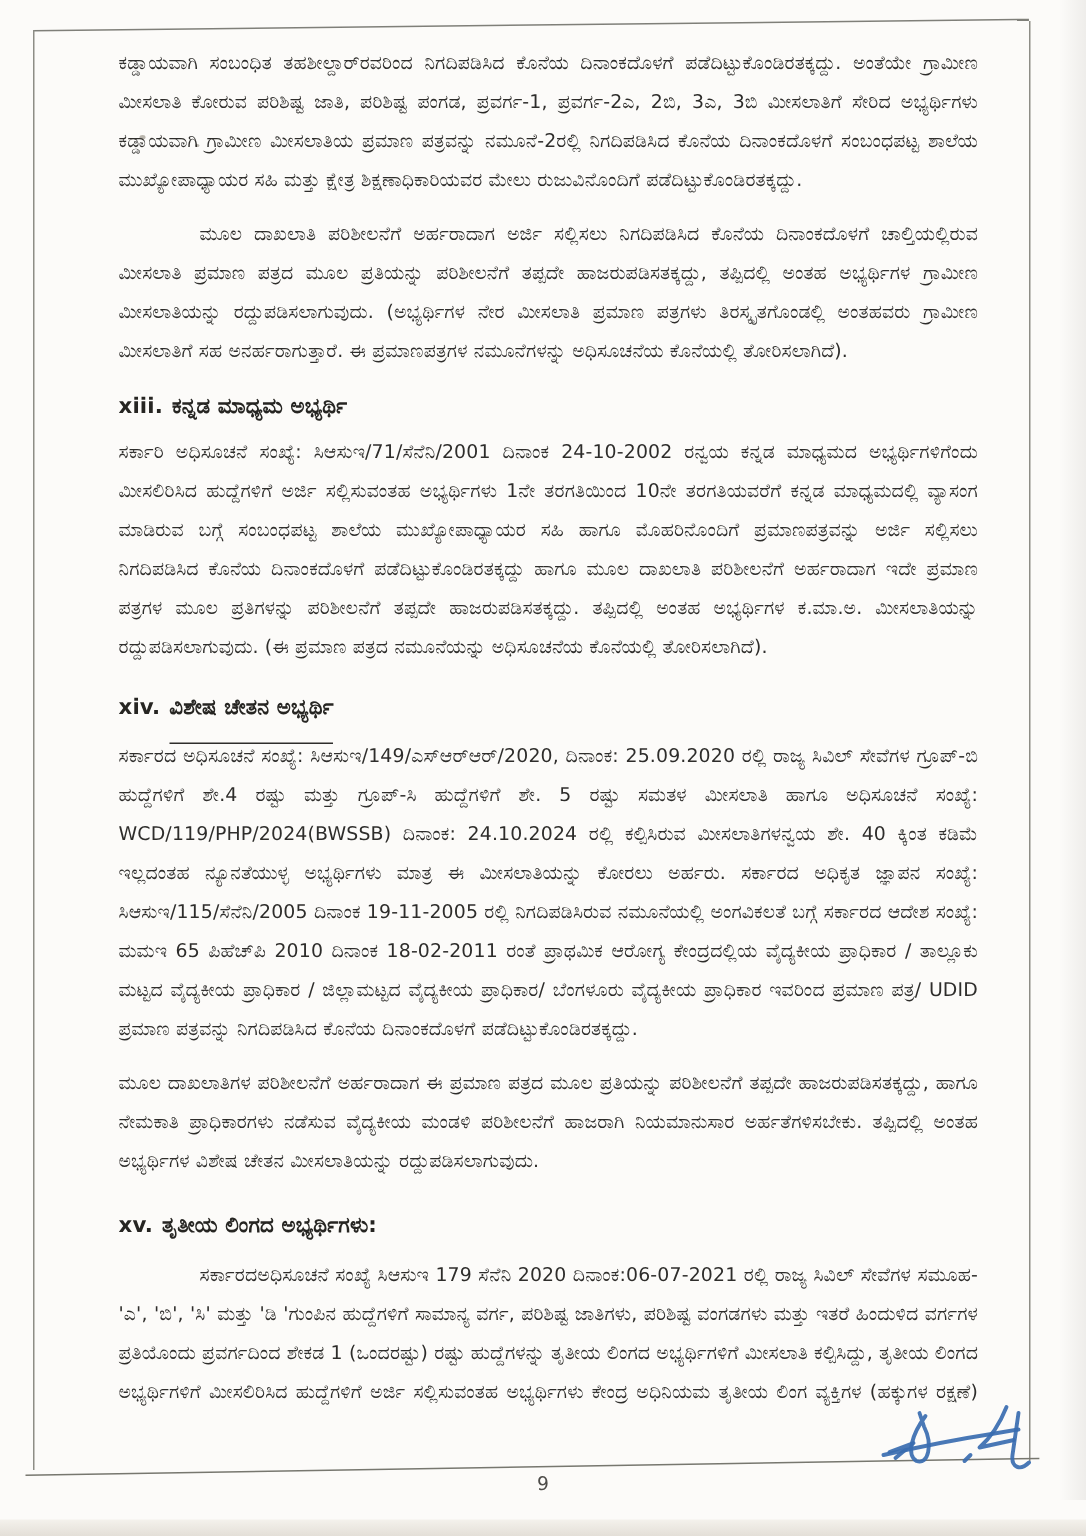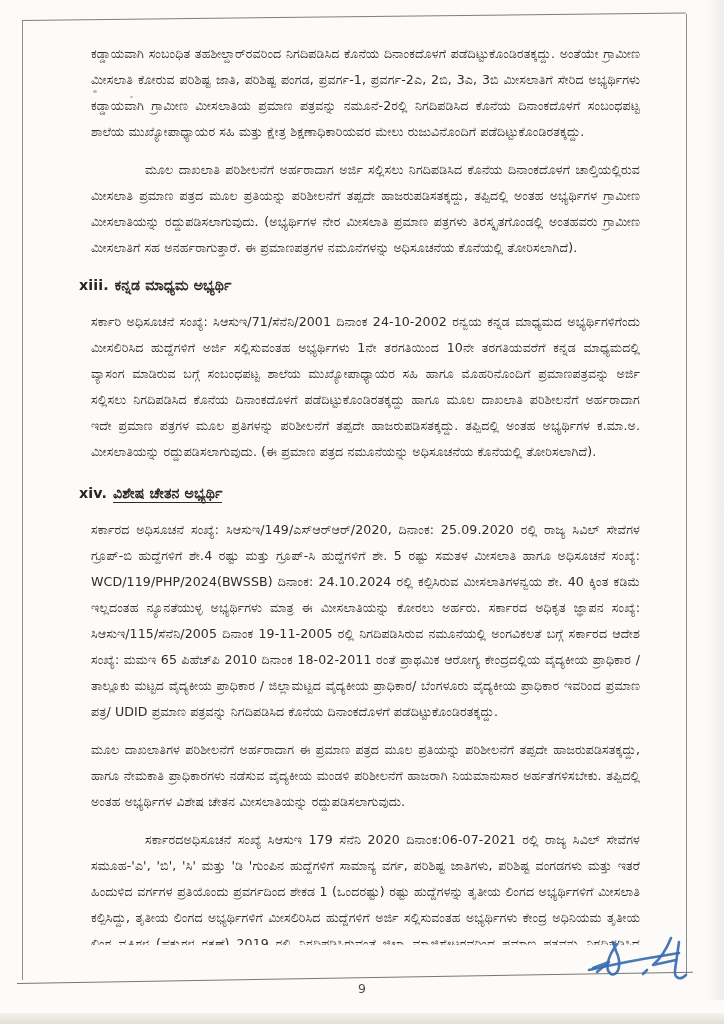--- a/index.html
+++ b/index.html
@@ -22,31 +22,31 @@
   .speck{position:absolute;background:#b9b5ad;border-radius:50%;}
   .speck.s1{left:93px;top:90px;width:4px;height:3px;}
   .speck.s2{left:130px;top:96px;width:3px;height:2px;}
 
   .content{
     position:absolute;left:79px;top:29px;width:573px;height:916px;overflow:hidden;
     color:#2e2d2b;font-size:12.6px;line-height:26px;text-align:justify;
     font-family:"DejaVu Sans","Liberation Sans",sans-serif;
     letter-spacing:.1px;
   }
-  .content p{margin:12px;}
+  .content p{margin:0;}
   .indent{text-indent:54px;}
   .para-gap{margin-top:10px !important;}
   h3.sec{
     margin:0;font-size:14.2px;font-weight:bold;color:#262522;
     text-align:left;line-height:24px;
   }
   h3.h13{margin-top:12px;margin-bottom:5px;}
   h3.h14{margin-top:16px;margin-bottom:7px;}
   h3.h15{margin-top:18px;margin-bottom:8px;}
-  .u{border-bottom:1.6px solid #2e2d2b;padding-bottom:1px;}
+  .u{border-bottom:1.6px solid #2e2d2b;padding-bottom:15px;}
   .num{margin-right:6px;}
 
   .page-number{
     position:absolute;left:0;top:981px;width:724px;text-align:center;
     font-size:12.5px;color:#4d4c49;font-family:"DejaVu Sans",sans-serif;
   }
   .signature{position:absolute;left:583px;top:930px;width:120px;height:60px;}
   .signature path{fill:none;stroke-width:2.6;stroke-linecap:round;stroke-linejoin:round;opacity:.92;}
 </style>
 </head>
@@ -68,20 +68,21 @@
 
     <p class="indent para-gap">ಮೂಲ ದಾಖಲಾತಿ ಪರಿಶೀಲನೆಗೆ ಅರ್ಹರಾದಾಗ ಅರ್ಜಿ ಸಲ್ಲಿಸಲು ನಿಗದಿಪಡಿಸಿದ ಕೊನೆಯ ದಿನಾಂಕದೊಳಗೆ ಚಾಲ್ತಿಯಲ್ಲಿರುವ ಮೀಸಲಾತಿ ಪ್ರಮಾಣ ಪತ್ರದ ಮೂಲ ಪ್ರತಿಯನ್ನು ಪರಿಶೀಲನೆಗೆ ತಪ್ಪದೇ ಹಾಜರುಪಡಿಸತಕ್ಕದ್ದು, ತಪ್ಪಿದಲ್ಲಿ ಅಂತಹ ಅಭ್ಯರ್ಥಿಗಳ ಗ್ರಾಮೀಣ ಮೀಸಲಾತಿಯನ್ನು ರದ್ದುಪಡಿಸಲಾಗುವುದು. (ಅಭ್ಯರ್ಥಿಗಳ ನೇರ ಮೀಸಲಾತಿ ಪ್ರಮಾಣ ಪತ್ರಗಳು ತಿರಸ್ಕೃತಗೊಂಡಲ್ಲಿ ಅಂತಹವರು ಗ್ರಾಮೀಣ ಮೀಸಲಾತಿಗೆ ಸಹ ಅನರ್ಹರಾಗುತ್ತಾರೆ. ಈ ಪ್ರಮಾಣಪತ್ರಗಳ ನಮೂನೆಗಳನ್ನು ಅಧಿಸೂಚನೆಯ ಕೊನೆಯಲ್ಲಿ ತೋರಿಸಲಾಗಿದೆ).</p>
 
     <h3 class="sec h13"><span class="num">xiii.</span><span>ಕನ್ನಡ ಮಾಧ್ಯಮ ಅಭ್ಯರ್ಥಿ</span></h3>
     <p>ಸರ್ಕಾರಿ ಅಧಿಸೂಚನೆ ಸಂಖ್ಯೆ: ಸಿಆಸುಇ/71/ಸೆನೆನಿ/2001 ದಿನಾಂಕ 24-10-2002 ರನ್ವಯ ಕನ್ನಡ ಮಾಧ್ಯಮದ ಅಭ್ಯರ್ಥಿಗಳಿಗೆಂದು ಮೀಸಲಿರಿಸಿದ ಹುದ್ದೆಗಳಿಗೆ ಅರ್ಜಿ ಸಲ್ಲಿಸುವಂತಹ ಅಭ್ಯರ್ಥಿಗಳು 1ನೇ ತರಗತಿಯಿಂದ 10ನೇ ತರಗತಿಯವರೆಗೆ ಕನ್ನಡ ಮಾಧ್ಯಮದಲ್ಲಿ ವ್ಯಾಸಂಗ ಮಾಡಿರುವ ಬಗ್ಗೆ ಸಂಬಂಧಪಟ್ಟ ಶಾಲೆಯ ಮುಖ್ಯೋಪಾಧ್ಯಾಯರ ಸಹಿ ಹಾಗೂ ಮೊಹರಿನೊಂದಿಗೆ ಪ್ರಮಾಣಪತ್ರವನ್ನು ಅರ್ಜಿ ಸಲ್ಲಿಸಲು ನಿಗದಿಪಡಿಸಿದ ಕೊನೆಯ ದಿನಾಂಕದೊಳಗೆ ಪಡೆದಿಟ್ಟುಕೊಂಡಿರತಕ್ಕದ್ದು ಹಾಗೂ ಮೂಲ ದಾಖಲಾತಿ ಪರಿಶೀಲನೆಗೆ ಅರ್ಹರಾದಾಗ ಇದೇ ಪ್ರಮಾಣ ಪತ್ರಗಳ ಮೂಲ ಪ್ರತಿಗಳನ್ನು ಪರಿಶೀಲನೆಗೆ ತಪ್ಪದೇ ಹಾಜರುಪಡಿಸತಕ್ಕದ್ದು. ತಪ್ಪಿದಲ್ಲಿ ಅಂತಹ ಅಭ್ಯರ್ಥಿಗಳ ಕ.ಮಾ.ಅ. ಮೀಸಲಾತಿಯನ್ನು ರದ್ದುಪಡಿಸಲಾಗುವುದು. (ಈ ಪ್ರಮಾಣ ಪತ್ರದ ನಮೂನೆಯನ್ನು ಅಧಿಸೂಚನೆಯ ಕೊನೆಯಲ್ಲಿ ತೋರಿಸಲಾಗಿದೆ).</p>
 
     <h3 class="sec h14"><span class="num">xiv.</span><span class="u">ವಿಶೇಷ ಚೇತನ ಅಭ್ಯರ್ಥಿ</span></h3>
     <p>ಸರ್ಕಾರದ ಅಧಿಸೂಚನೆ ಸಂಖ್ಯೆ: ಸಿಆಸುಇ/149/ಎಸ್‌ಆರ್‌ಆರ್‌/2020, ದಿನಾಂಕ: 25.09.2020 ರಲ್ಲಿ ರಾಜ್ಯ ಸಿವಿಲ್ ಸೇವೆಗಳ ಗ್ರೂಪ್-ಬಿ ಹುದ್ದೆಗಳಿಗೆ ಶೇ.4 ರಷ್ಟು ಮತ್ತು ಗ್ರೂಪ್-ಸಿ ಹುದ್ದೆಗಳಿಗೆ ಶೇ. 5 ರಷ್ಟು ಸಮತಳ ಮೀಸಲಾತಿ ಹಾಗೂ ಅಧಿಸೂಚನೆ ಸಂಖ್ಯೆ: WCD/119/PHP/2024(BWSSB) ದಿನಾಂಕ: 24.10.2024 ರಲ್ಲಿ ಕಲ್ಪಿಸಿರುವ ಮೀಸಲಾತಿಗಳನ್ವಯ ಶೇ. 40 ಕ್ಕಿಂತ ಕಡಿಮೆ ಇಲ್ಲದಂತಹ ನ್ಯೂನತೆಯುಳ್ಳ ಅಭ್ಯರ್ಥಿಗಳು ಮಾತ್ರ ಈ ಮೀಸಲಾತಿಯನ್ನು ಕೋರಲು ಅರ್ಹರು. ಸರ್ಕಾರದ ಅಧಿಕೃತ ಜ್ಞಾಪನ ಸಂಖ್ಯೆ: ಸಿಆಸುಇ/115/ಸೆನೆನಿ/2005 ದಿನಾಂಕ 19-11-2005 ರಲ್ಲಿ ನಿಗದಿಪಡಿಸಿರುವ ನಮೂನೆಯಲ್ಲಿ ಅಂಗವಿಕಲತೆ ಬಗ್ಗೆ ಸರ್ಕಾರದ ಆದೇಶ ಸಂಖ್ಯೆ: ಮಮಇ 65 ಪಿಹೆಚ್‌ಪಿ 2010 ದಿನಾಂಕ 18-02-2011 ರಂತೆ ಪ್ರಾಥಮಿಕ ಆರೋಗ್ಯ ಕೇಂದ್ರದಲ್ಲಿಯ ವೈದ್ಯಕೀಯ ಪ್ರಾಧಿಕಾರ / ತಾಲ್ಲೂಕು ಮಟ್ಟದ ವೈದ್ಯಕೀಯ ಪ್ರಾಧಿಕಾರ / ಜಿಲ್ಲಾಮಟ್ಟದ ವೈದ್ಯಕೀಯ ಪ್ರಾಧಿಕಾರ/ ಬೆಂಗಳೂರು ವೈದ್ಯಕೀಯ ಪ್ರಾಧಿಕಾರ ಇವರಿಂದ ಪ್ರಮಾಣ ಪತ್ರ/ UDID ಪ್ರಮಾಣ ಪತ್ರವನ್ನು ನಿಗದಿಪಡಿಸಿದ ಕೊನೆಯ ದಿನಾಂಕದೊಳಗೆ ಪಡೆದಿಟ್ಟುಕೊಂಡಿರತಕ್ಕದ್ದು.</p>
     <p class="para-gap">ಮೂಲ ದಾಖಲಾತಿಗಳ ಪರಿಶೀಲನೆಗೆ ಅರ್ಹರಾದಾಗ ಈ ಪ್ರಮಾಣ ಪತ್ರದ ಮೂಲ ಪ್ರತಿಯನ್ನು ಪರಿಶೀಲನೆಗೆ ತಪ್ಪದೇ ಹಾಜರುಪಡಿಸತಕ್ಕದ್ದು, ಹಾಗೂ ನೇಮಕಾತಿ ಪ್ರಾಧಿಕಾರಗಳು ನಡೆಸುವ ವೈದ್ಯಕೀಯ ಮಂಡಳಿ ಪರಿಶೀಲನೆಗೆ ಹಾಜರಾಗಿ ನಿಯಮಾನುಸಾರ ಅರ್ಹತೆಗಳಿಸಬೇಕು. ತಪ್ಪಿದಲ್ಲಿ ಅಂತಹ ಅಭ್ಯರ್ಥಿಗಳ ವಿಶೇಷ ಚೇತನ ಮೀಸಲಾತಿಯನ್ನು ರದ್ದುಪಡಿಸಲಾಗುವುದು.</p>
 
+    <h3 class="sec h15"><span class="num">xv.</span><span>ತೃತೀಯ ಲಿಂಗದ ಅಭ್ಯರ್ಥಿಗಳು:</span></h3>
     <p class="indent">ಸರ್ಕಾರದಅಧಿಸೂಚನೆ ಸಂಖ್ಯೆ ಸಿಆಸುಇ 179 ಸೆನೆನಿ 2020 ದಿನಾಂಕ:06-07-2021 ರಲ್ಲಿ ರಾಜ್ಯ ಸಿವಿಲ್ ಸೇವೆಗಳ ಸಮೂಹ-'ಎ', 'ಬಿ', 'ಸಿ' ಮತ್ತು 'ಡಿ 'ಗುಂಪಿನ ಹುದ್ದೆಗಳಿಗೆ ಸಾಮಾನ್ಯ ವರ್ಗ, ಪರಿಶಿಷ್ಟ ಜಾತಿಗಳು, ಪರಿಶಿಷ್ಟ ವಂಗಡಗಳು ಮತ್ತು ಇತರೆ ಹಿಂದುಳಿದ ವರ್ಗಗಳ ಪ್ರತಿಯೊಂದು ಪ್ರವರ್ಗದಿಂದ ಶೇಕಡ 1 (ಒಂದರಷ್ಟು) ರಷ್ಟು ಹುದ್ದೆಗಳನ್ನು ತೃತೀಯ ಲಿಂಗದ ಅಭ್ಯರ್ಥಿಗಳಿಗೆ ಮೀಸಲಾತಿ ಕಲ್ಪಿಸಿದ್ದು, ತೃತೀಯ ಲಿಂಗದ ಅಭ್ಯರ್ಥಿಗಳಿಗೆ ಮೀಸಲಿರಿಸಿದ ಹುದ್ದೆಗಳಿಗೆ ಅರ್ಜಿ ಸಲ್ಲಿಸುವಂತಹ ಅಭ್ಯರ್ಥಿಗಳು ಕೇಂದ್ರ ಅಧಿನಿಯಮ ತೃತೀಯ ಲಿಂಗ ವ್ಯಕ್ತಿಗಳ (ಹಕ್ಕುಗಳ ರಕ್ಷಣೆ) 2019 ರಲ್ಲಿ ನಿಗದಿಪಡಿಸಿರುವಂತೆ ಜಿಲ್ಲಾ ಮ್ಯಾಜಿಸ್ಟ್ರೇಟರವರಿಂದ ಪ್ರಮಾಣ ಪತ್ರವನ್ನು ನಿಗದಿಪಡಿಸಿದ ಕೊನೆಯ ದಿನಾಂಕದಂದು ಚಾಲ್ತಿಯಲ್ಲಿರುವಂತೆ ಪಡೆದಿಟ್ಟುಕೊಂಡಿರತಕ್ಕದ್ದು.  ಅರ್ಹರಾದಾಗ ಈ ಪ್ರಮಾಣ ಪತ್ರದ</p>
 
   </div>
 
   <svg class="signature" viewBox="0 0 120 60" xmlns="http://www.w3.org/2000/svg">
     <path d="M6 40 C 28 35, 52 30, 78 26 L 96 23" stroke="#3a6cb0"></path>
     <path d="M14 42 L 26 32 L 10 38" stroke="#3a6cb0"></path>
     <path d="M34 14 C 25 26, 21 40, 28 44 C 36 47, 39 33, 33 21 L 30 12" stroke="#3a6cb0"></path>
     <path d="M88 8 C 84 18, 78 28, 70 35 L 93 30" stroke="#3a6cb0"></path>
     <path d="M96 12 L 92 40 C 91 48, 97 51, 103 45" stroke="#3a6cb0"></path>

